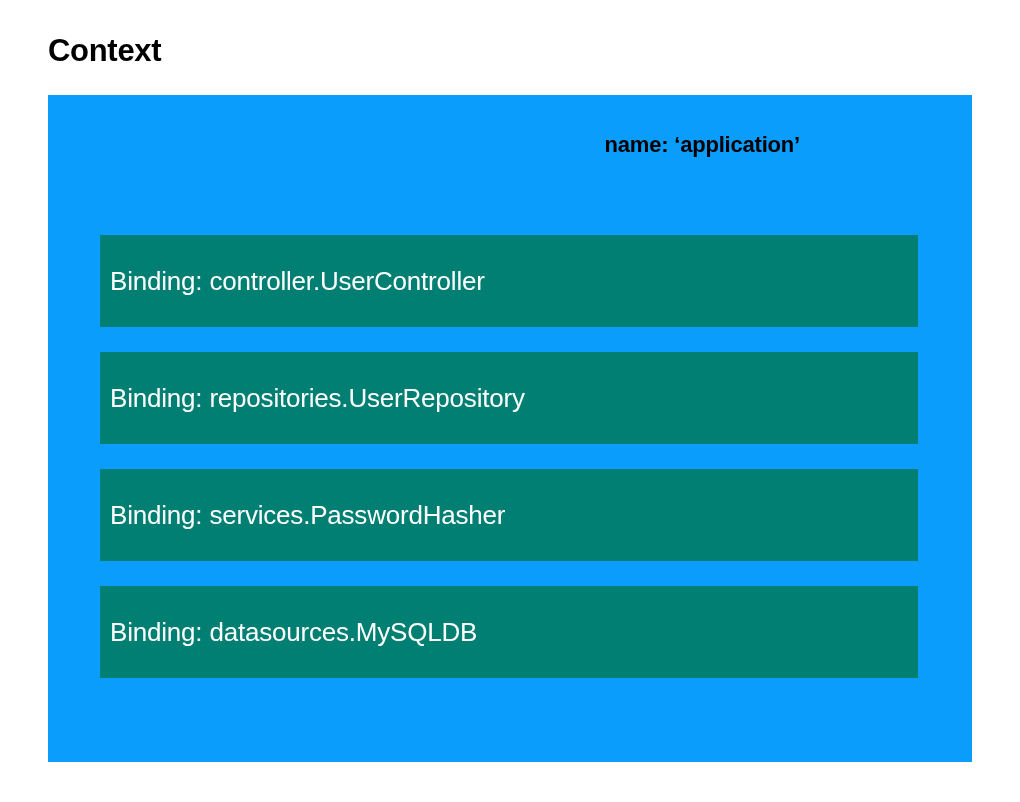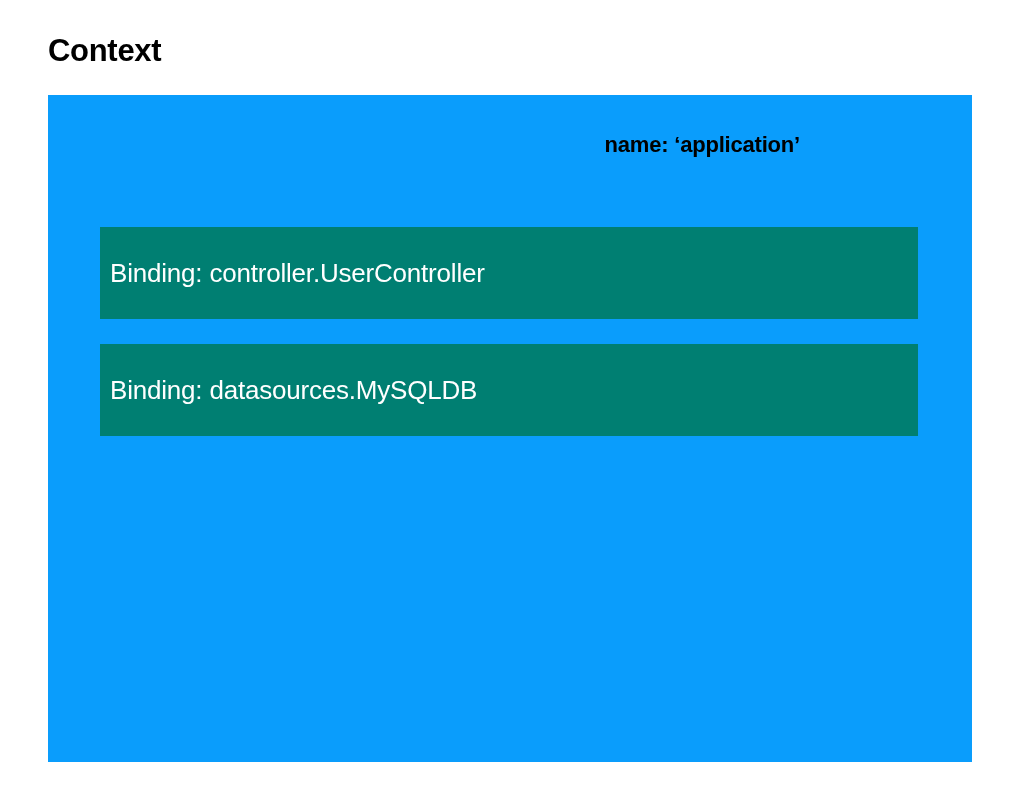--- a/index.html
+++ b/index.html
@@ -59,21 +59,21 @@
     color: #000000;
     line-height: 30px;
     letter-spacing: -0.2px;
     white-space: nowrap;
   }
 
   
   #registry-list {
     position: absolute;
     left: 52px;
-    top: 132px;
+    top: 140px;
     width: 734px;
   }
 
   .binding-box {
     width: 818px;
     height: 92px;
     background: #007F72;
     margin-bottom: 25px;
     display: flex;
     align-items: center;
@@ -105,21 +105,27 @@
     <div id="context-properties">
       <div class="context-prop">name: ‘application’</div>
     </div>
 
     <div id="registry-list">
 
       <div class="binding-box">
         <span class="binding-label">Binding: controller.UserController</span>
       </div>
 
+      <div class="binding-box">
+        <span class="binding-label">Binding: repositories.UserRepository</span>
+      </div>
 
+      <div class="binding-box">
+        <span class="binding-label">Binding: services.PasswordHasher</span>
+      </div>
 
       <div class="binding-box">
         <span class="binding-label">Binding: datasources.MySQLDB</span>
       </div>
 
     </div>
   </div>
 </div>
 
 </body></html>

